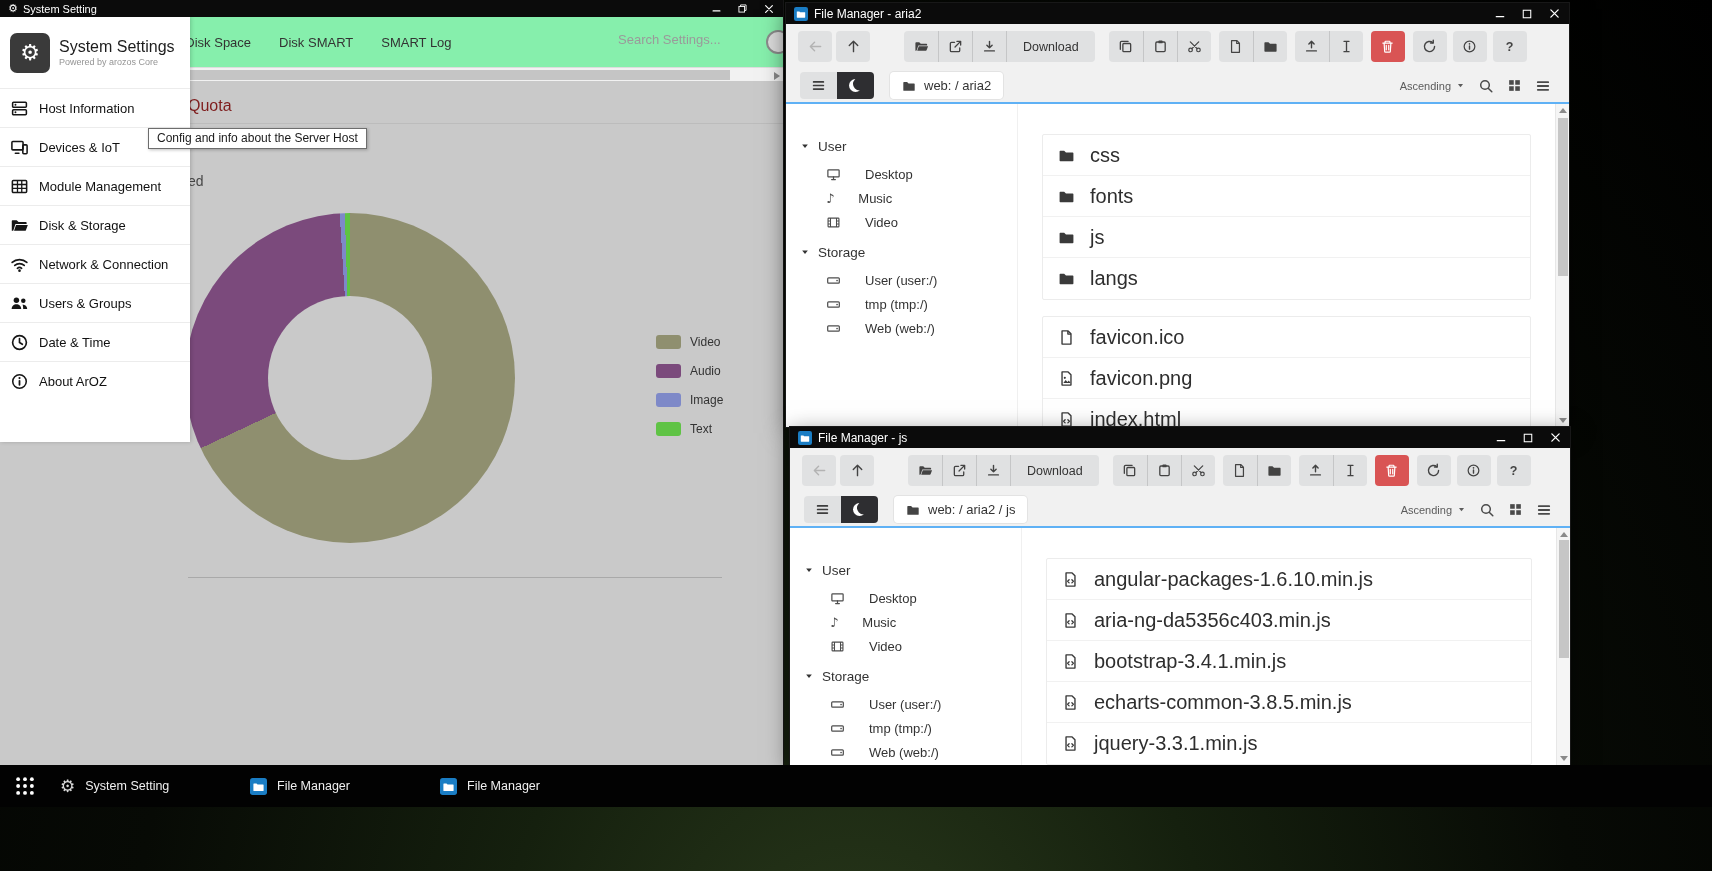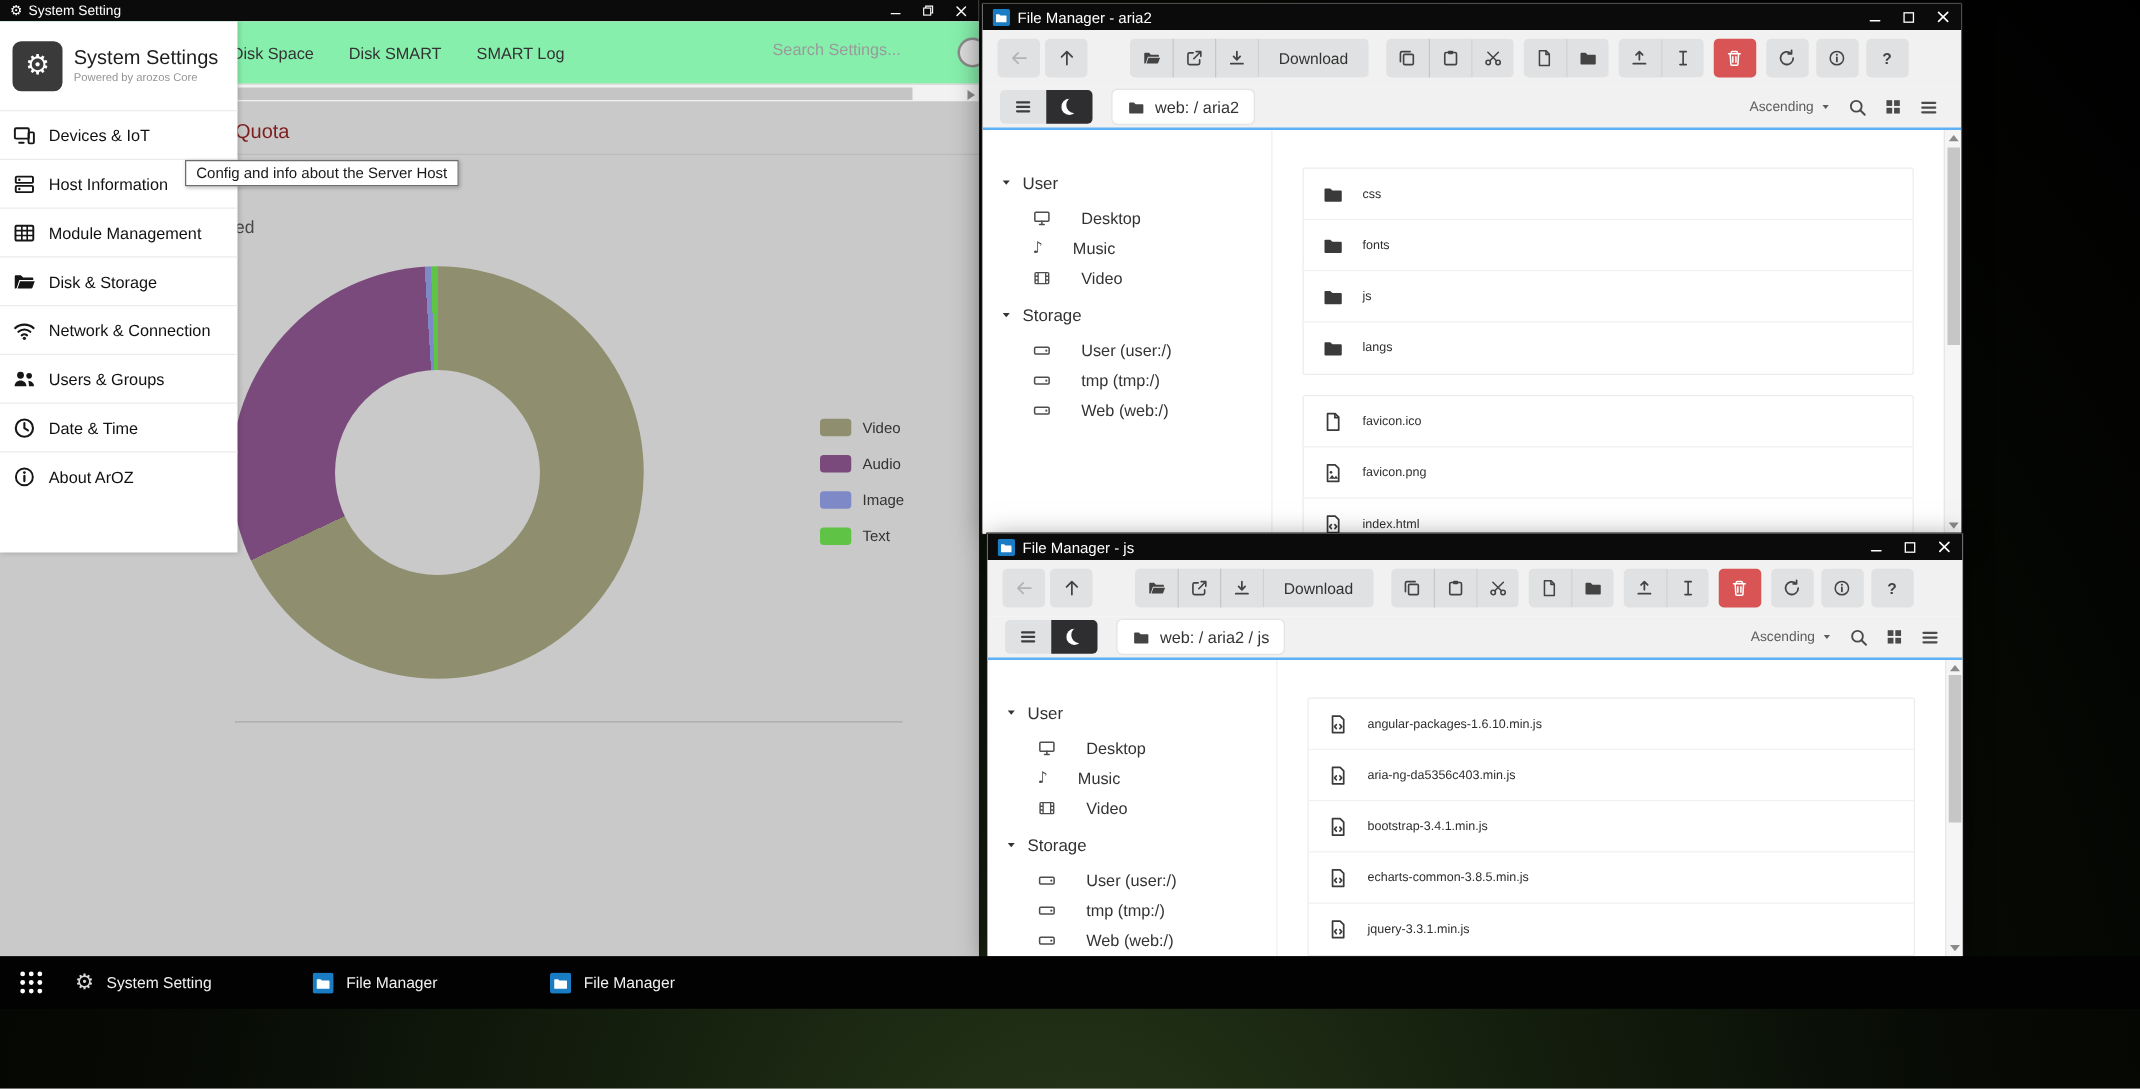--- a/index.html
+++ b/index.html
@@ -79,21 +79,21 @@
   .tree-section{display:flex;align-items:center;gap:8px;font-size:13.5px;color:#333;cursor:pointer;height:24px}
   .tree-items{margin-left:26px}
   .tree-item{height:24px;display:flex;align-items:flex-end;gap:24px;font-size:13px;color:#333;cursor:pointer}
   .tree-item .ic,.tree-item .glyph{color:#4d4d4d}
   .tree-gap{height:10px}
   .fm-files{flex:1;min-width:0;position:relative;padding:30px 38px 0 24px}
   .file-card{background:#fff;border:1px solid #ececec;border-radius:2px;margin-bottom:16px}
   .frow{height:41px;display:flex;align-items:center;gap:15px;padding-left:15px;border-bottom:1px solid #f1f1f1;cursor:pointer}
   .frow:last-child{border-bottom:none}
   .frow .ic{color:#3a3a3a;flex-shrink:0}
-  .fname{font-size:10px;color:#2e2e2e;white-space:nowrap}
+  .fname{font-size:20px;color:#2e2e2e;white-space:nowrap}
   .vscroll{position:absolute;top:0;right:0;bottom:0;width:14px;background:#f5f5f5;border-left:1px solid #e7e7e7;cursor:pointer}
   .vthumb{position:absolute;left:2px;width:10px;background:#c6c6c6}
   .tri-up{position:absolute;left:3px;top:4px;width:0;height:0;border-bottom:5px solid #8a8a8a;border-left:4px solid transparent;border-right:4px solid transparent}
   .tri-down{position:absolute;left:3px;bottom:4px;width:0;height:0;border-top:5px solid #8a8a8a;border-left:4px solid transparent;border-right:4px solid transparent}
   .thumb-a{top:14px;height:158px}
   .thumb-b{top:12px;height:118px}
 
   
   .taskbar{position:absolute;left:0;top:765px;width:100%;height:42px;background:#020202;display:flex;align-items:center;z-index:20}
   .launcher{margin-left:8px;margin-right:18px;width:34px;height:34px;display:flex;align-items:center;justify-content:center;cursor:pointer;color:#fff}
@@ -326,29 +326,29 @@
       <aside class="ss-sidebar">
         <div class="ss-logo">
           <span class="ss-logo-box glyph">⚙</span>
           <span>
             <div class="ss-logo-title">System Settings</div>
             <div class="ss-logo-sub">Powered by arozos Core</div>
           </span>
         </div>
         <div class="ss-item">
           <svg class="ic" width="19" height="19">
-              <use href="#s-devices"></use>
-            </svg>
-          <span class="ss-item-label">Devices &amp; IoT</span>
+              <use href="#s-server"></use>
+            </svg>
+          <span class="ss-item-label">Host Information</span>
         </div>
         <div class="ss-item">
           <svg class="ic" width="19" height="19">
-              <use href="#s-server"></use>
-            </svg>
-          <span class="ss-item-label">Host Information</span>
+              <use href="#s-devices"></use>
+            </svg>
+          <span class="ss-item-label">Devices &amp; IoT</span>
         </div>
         <div class="ss-item">
           <svg class="ic" width="19" height="19">
               <use href="#s-table"></use>
             </svg>
           <span class="ss-item-label">Module Management</span>
         </div>
         <div class="ss-item">
           <svg class="ic" width="19" height="19">
               <use href="#s-folder-open"></use>

